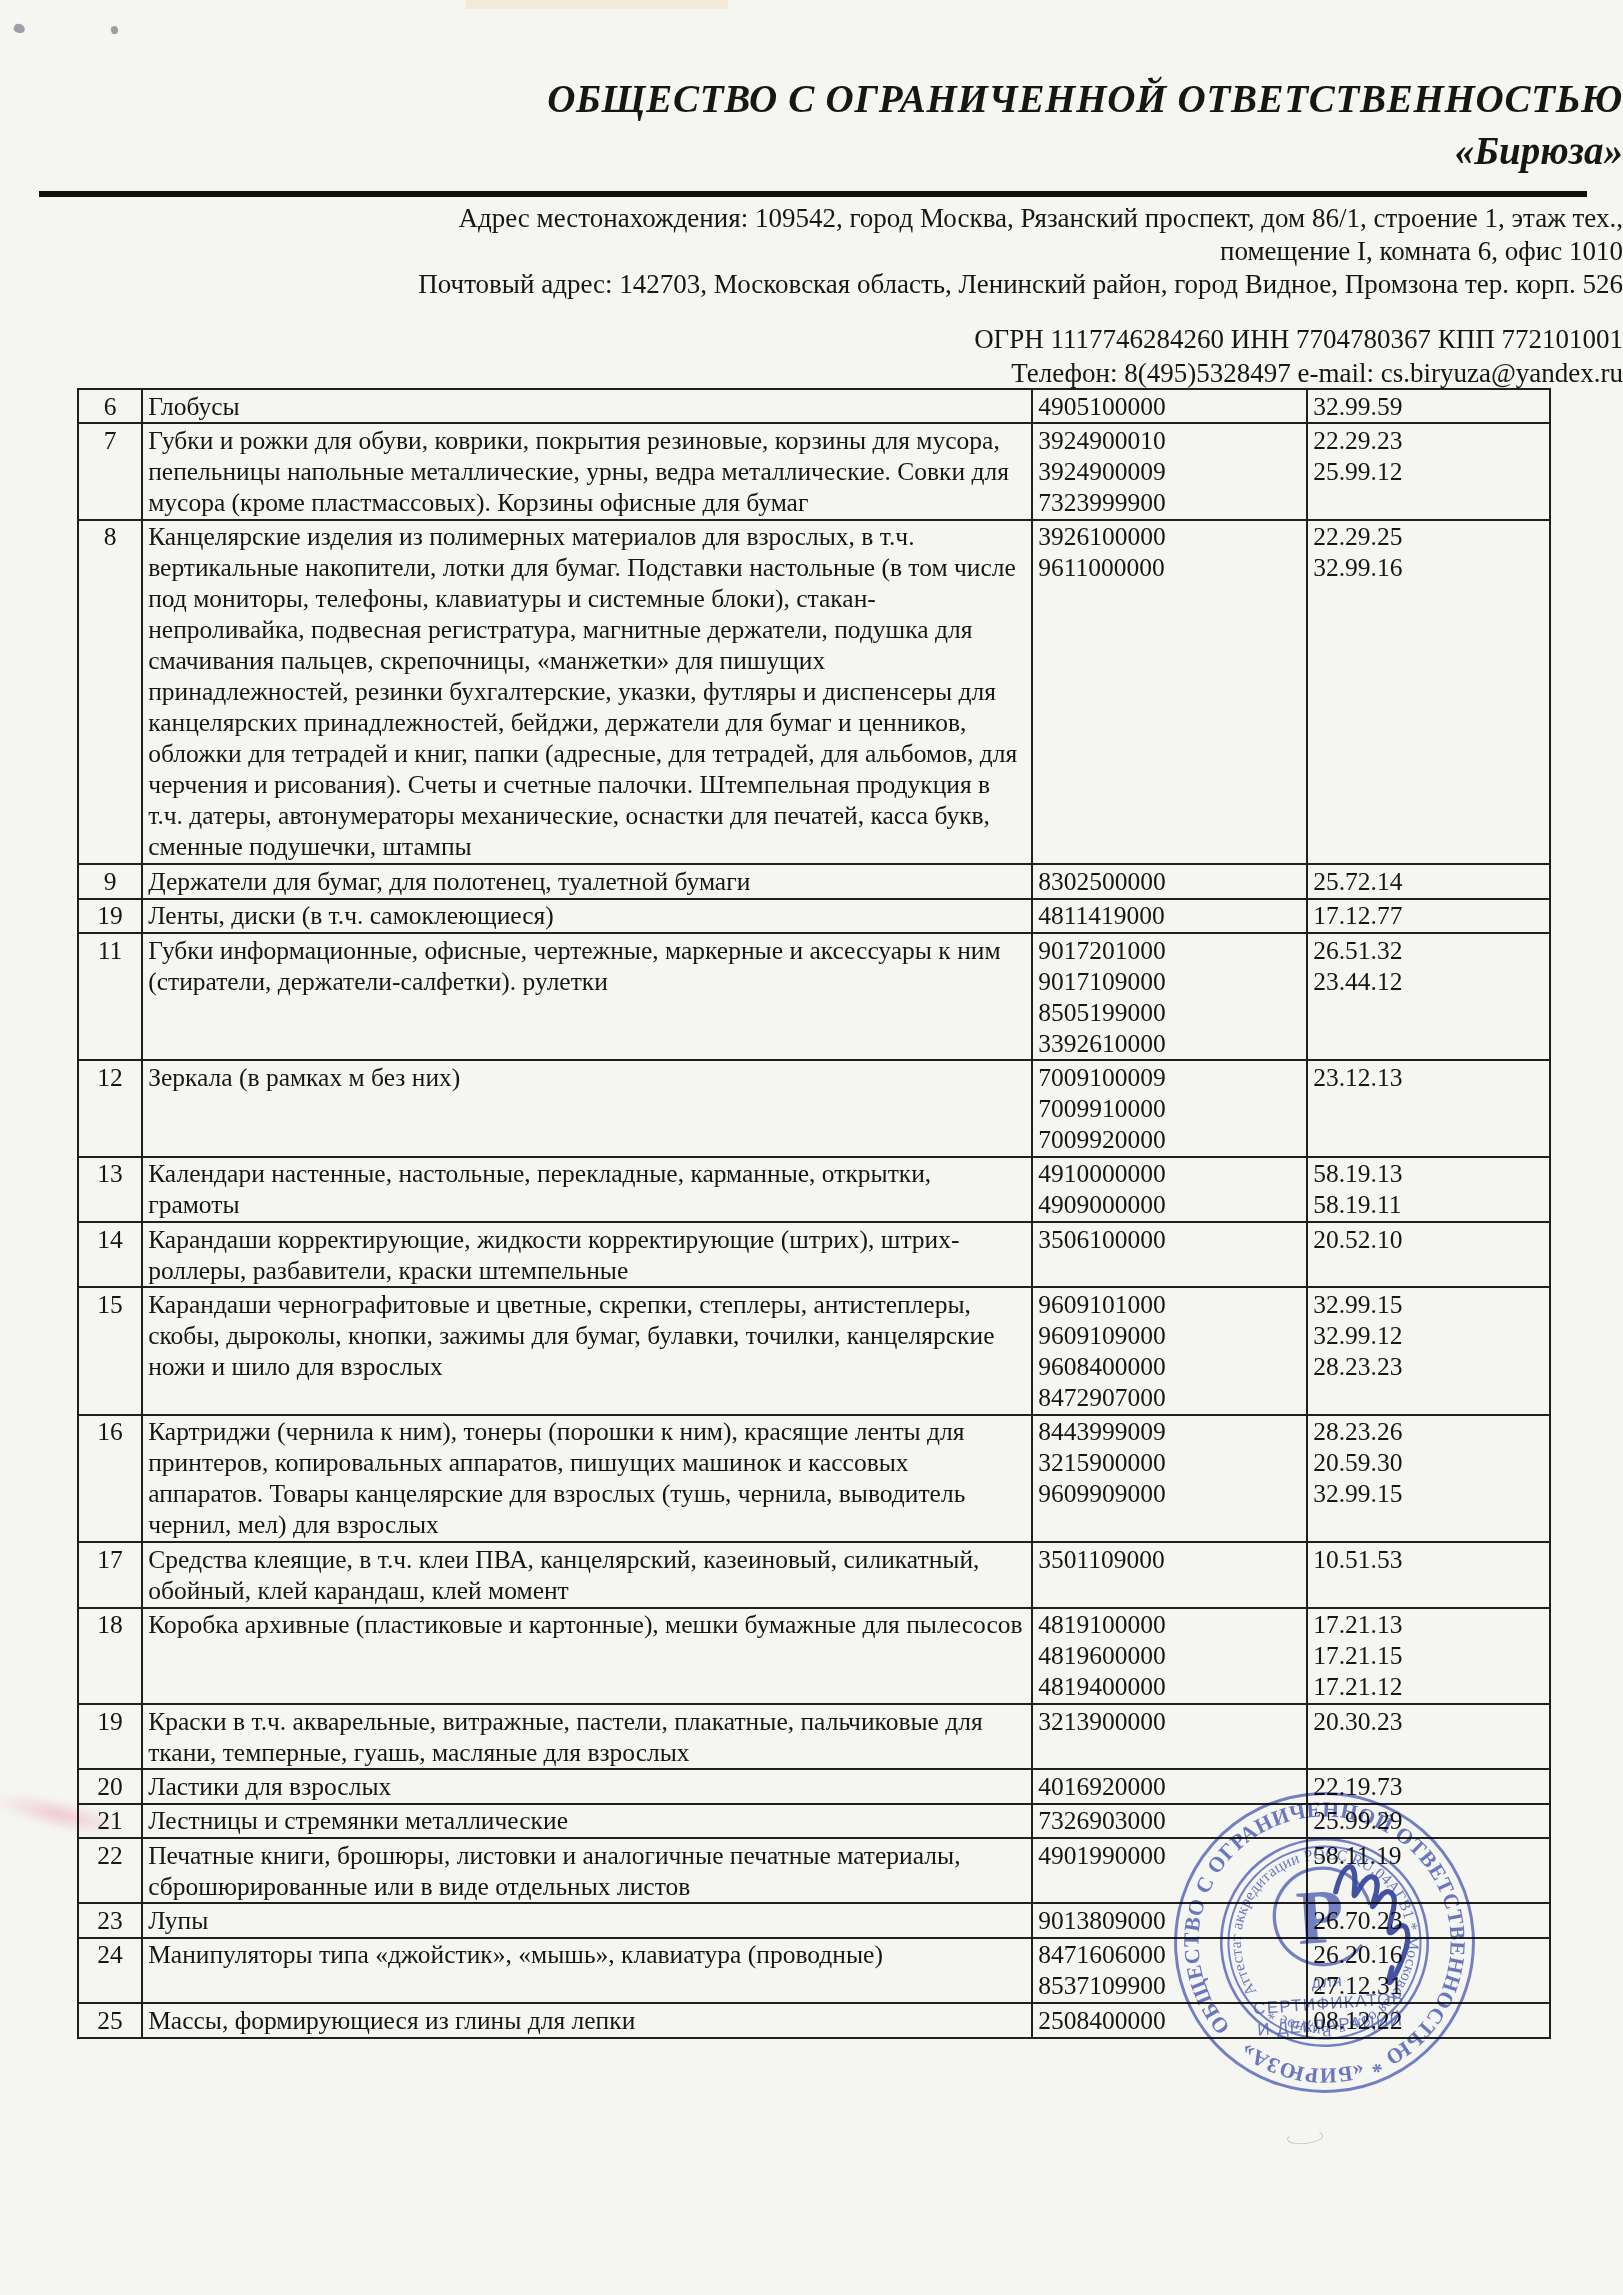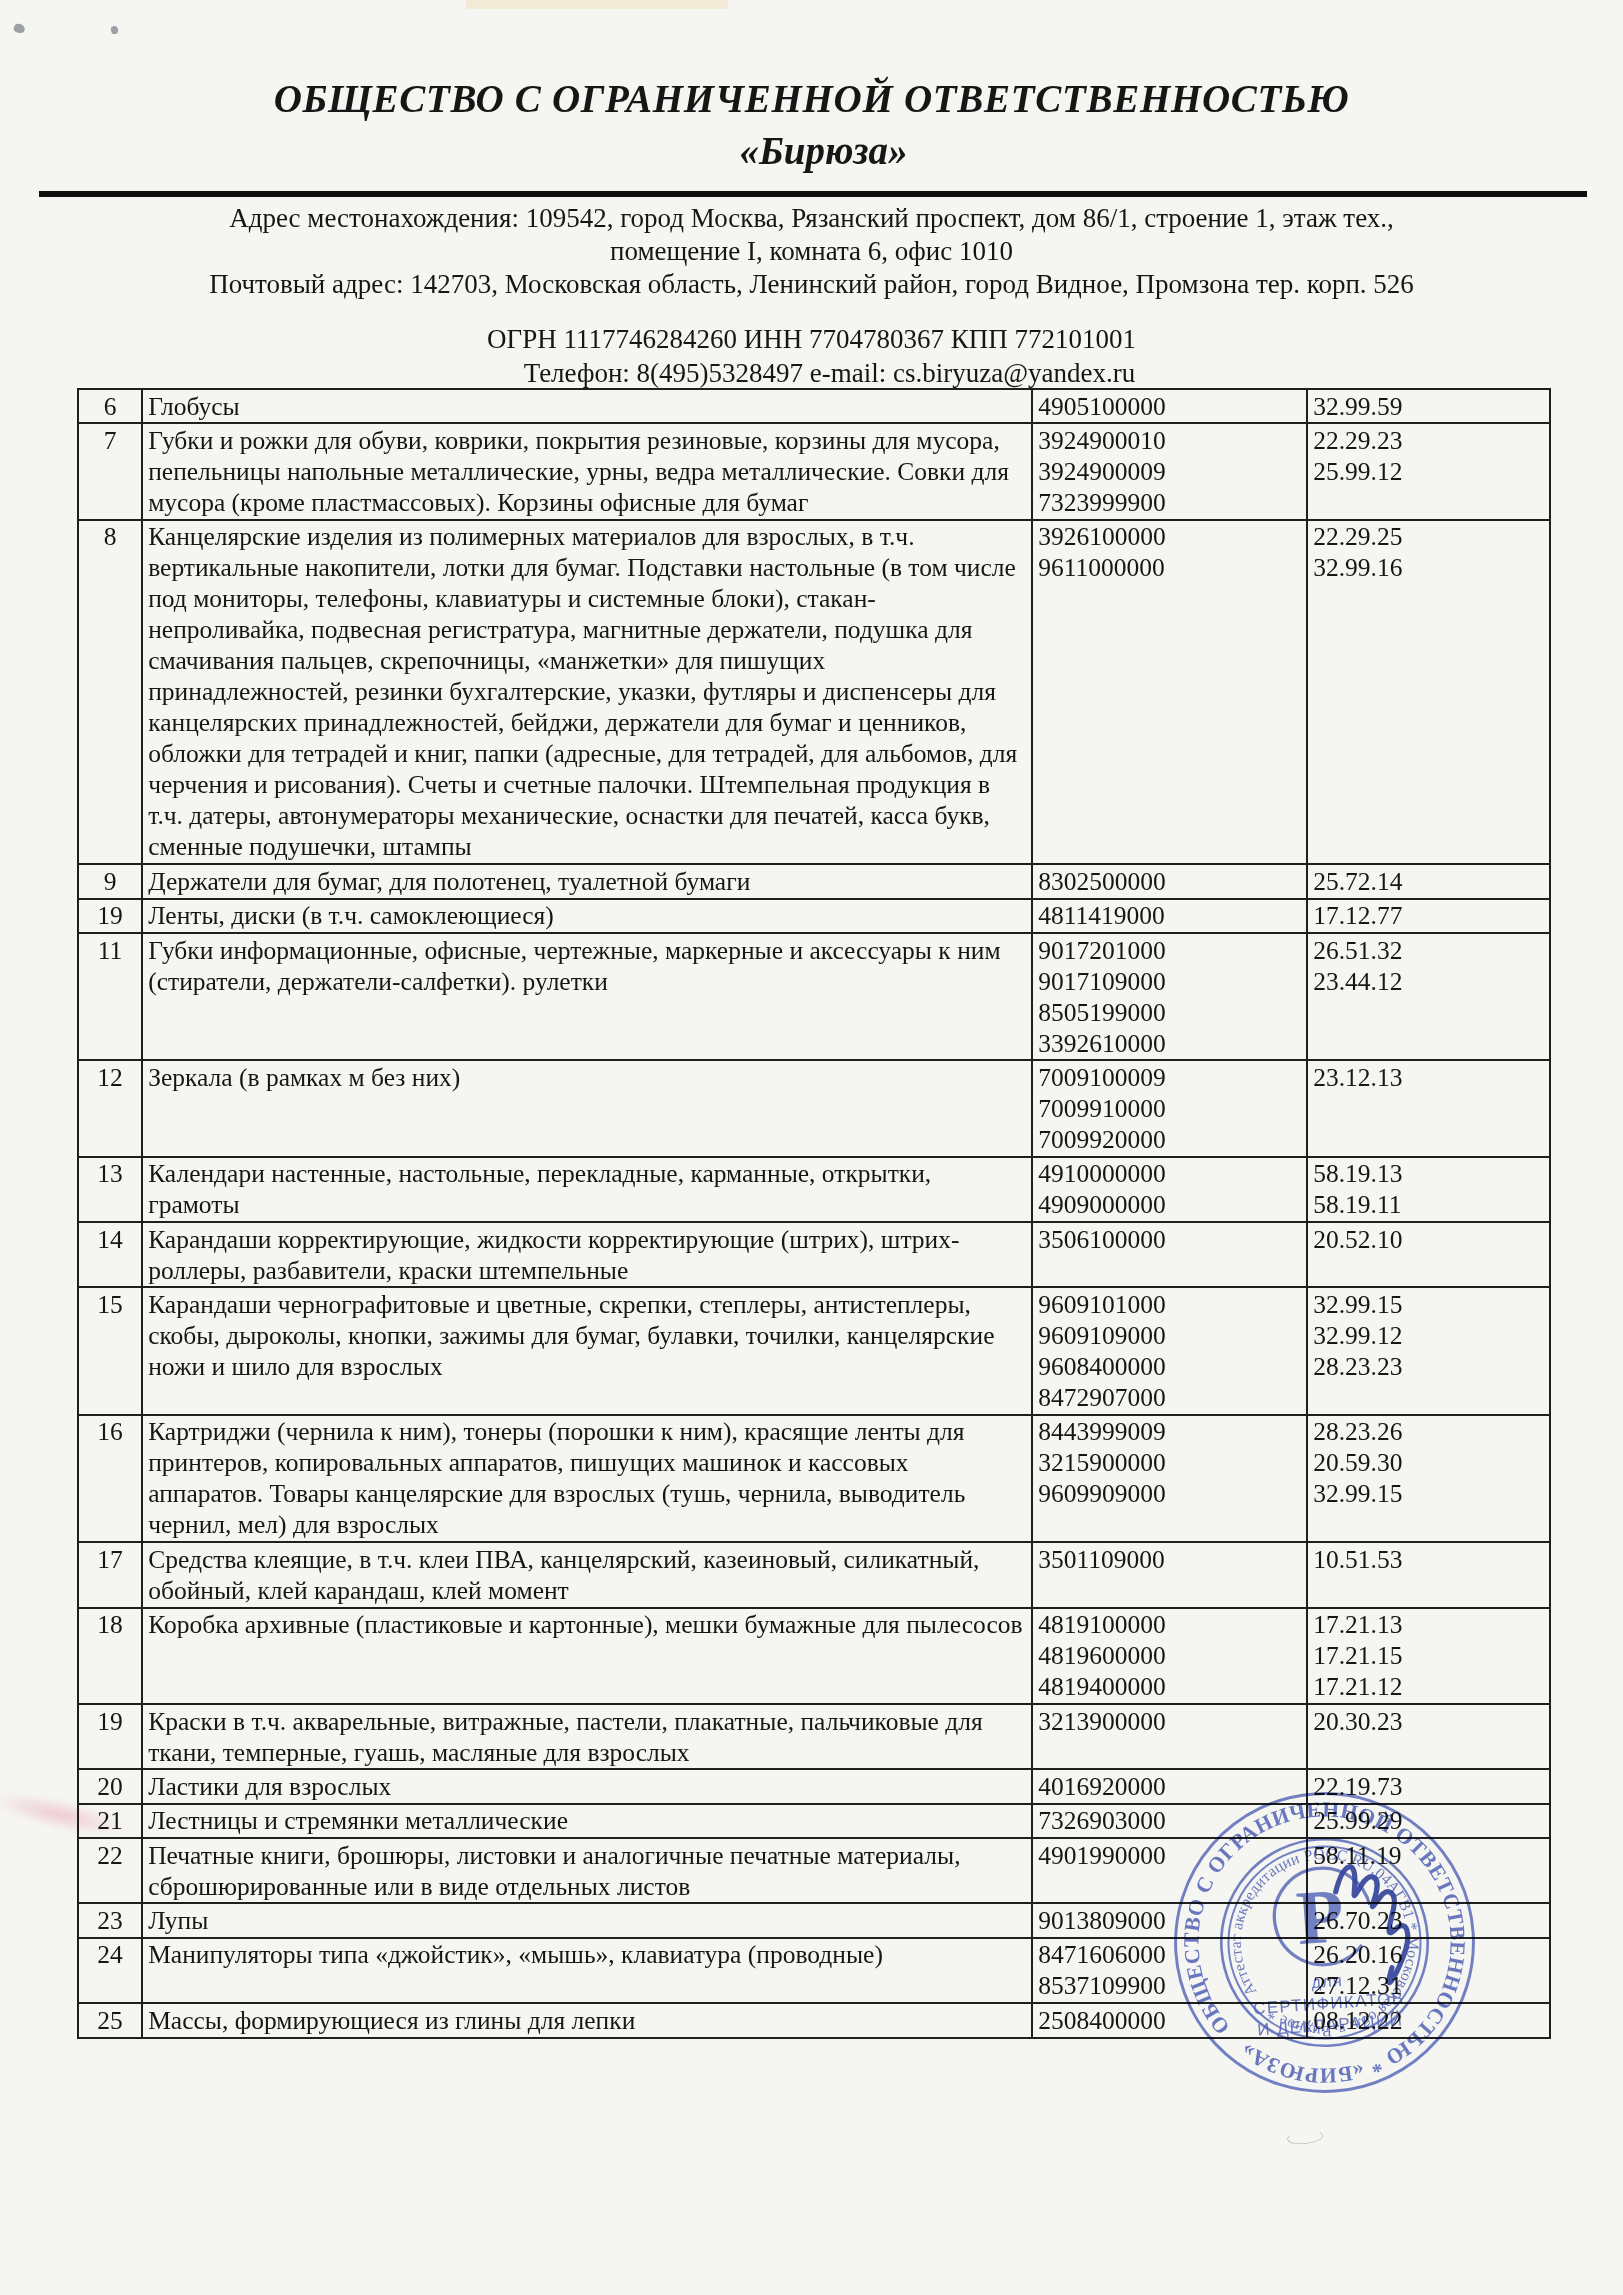--- a/index.html
+++ b/index.html
@@ -2,21 +2,21 @@
 <html lang="ru" style="font-size:10.5px"><head>
 <meta charset="utf-8">
 <style>
   html,body{margin:0;padding:0;background:#d9d9d6;}
   .page{
     position:relative;width:1623px;height:2295px;margin:0 auto;
     background:#f5f5f2;overflow:hidden;
     font-family:"Liberation Serif","DejaVu Serif",serif;color:#161616;
   }
   
-  .hline{position:absolute;left:0;right:0;text-align:center;white-space:nowrap;}
+  .hline{position:absolute;left:0;right:0;text-align:right;white-space:nowrap;}
   .title-1{top:76px;font-size:39px;font-weight:bold;font-style:italic;letter-spacing:0.7px;}
   .title-2{top:128px;font-size:39px;font-weight:bold;font-style:italic;padding-left:24px;}
   .rule{position:absolute;top:191px;left:39px;width:1548px;height:5.9px;background:#101010;}
   .addr-1{top:203px;font-size:27px;}
   .addr-2{top:236px;font-size:27px;}
   .addr-3{top:269px;font-size:27px;}
   .reg{top:324px;font-size:27px;}
   .contact{top:358px;font-size:27px;margin-left:36px;}
   
   table.catalog{

